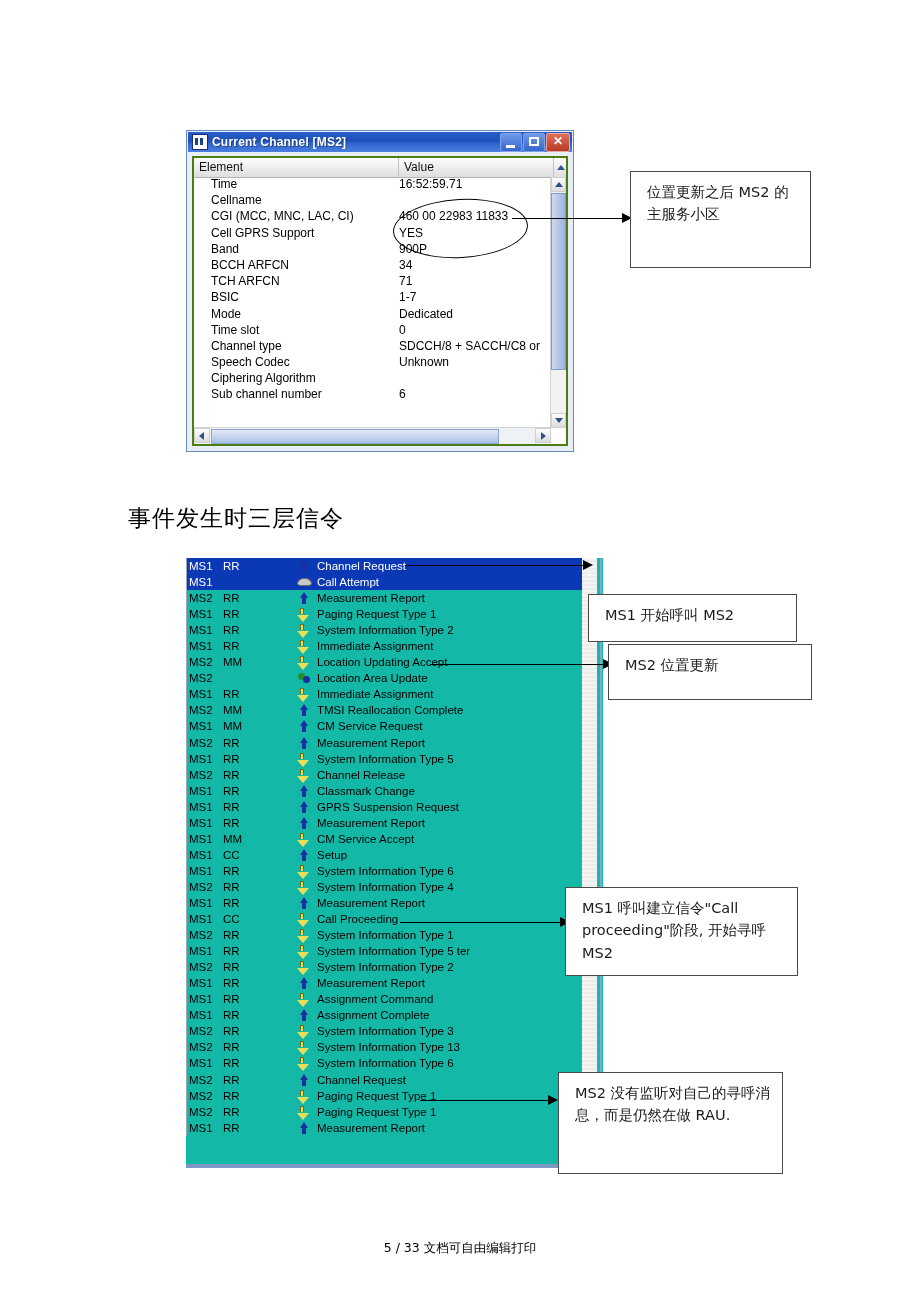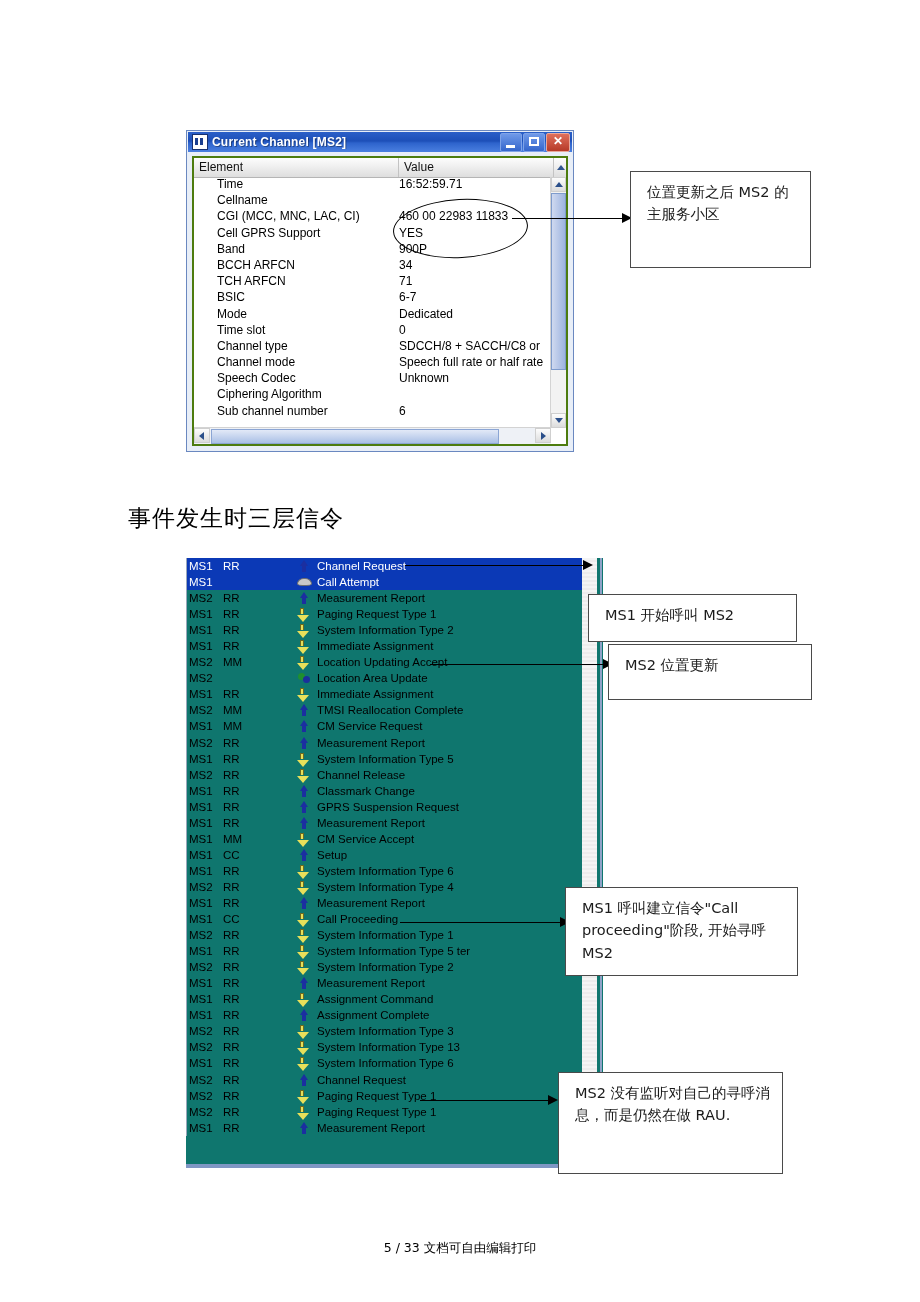--- a/index.html
+++ b/index.html
@@ -141,21 +141,21 @@
     left: 0; top: 19px;
     width: 360px;
   }
   .cc-row {
     display: flex;
     height: 16.2px;
     font-size: 12px;
     color: #000;
     white-space: nowrap;
   }
-  .cc-row .k { width: 205px; padding-left: 23px; box-sizing: border-box; }
+  .cc-row .k { width: 205px; padding-left: 17px; box-sizing: border-box; }
   .cc-row .v { flex: 1; }
 
   #cc-vscroll {
     position: absolute;
     right: 0; top: 19px;
     width: 15px; bottom: 16px;
     background: #f2f2f2;
     border-left: 1px solid #d3d3d3;
   }
   #cc-vscroll .arrow {
@@ -264,21 +264,21 @@
     letter-spacing: 1px;
     white-space: nowrap;
   }
 
   
   #msg-list {
     position: absolute;
     left: 186px; top: 558px;
     width: 417px;
     height: 610px;
-    background: #0f766e;
+    background: #14b8a6;
     box-sizing: border-box;
   }
   #msg-rows {
     position: absolute;
     left: 0; top: 0;
     width: 396px;
     border-left: 1px solid #9aa7bb;
   }
   .msg-row {
     display: flex;
@@ -440,37 +440,33 @@
         <div class="cc-row">
           <div class="k">BCCH ARFCN</div>
           <div class="v">34</div>
         </div>
         <div class="cc-row">
           <div class="k">TCH ARFCN</div>
           <div class="v">71</div>
         </div>
         <div class="cc-row">
           <div class="k">BSIC</div>
-          <div class="v">6-7</div>
+          <div class="v">1-7</div>
         </div>
         <div class="cc-row">
           <div class="k">Mode</div>
           <div class="v">Dedicated</div>
         </div>
         <div class="cc-row">
           <div class="k">Time slot</div>
           <div class="v">0</div>
         </div>
         <div class="cc-row">
           <div class="k">Channel type</div>
           <div class="v">SDCCH/8 + SACCH/C8 or</div>
-        </div>
-        <div class="cc-row">
-          <div class="k">Channel mode</div>
-          <div class="v">Speech full rate or half rate</div>
         </div>
         <div class="cc-row">
           <div class="k">Speech Codec</div>
           <div class="v">Unknown</div>
         </div>
         <div class="cc-row">
           <div class="k">Ciphering Algorithm</div>
           <div class="v"></div>
         </div>
         <div class="cc-row">

